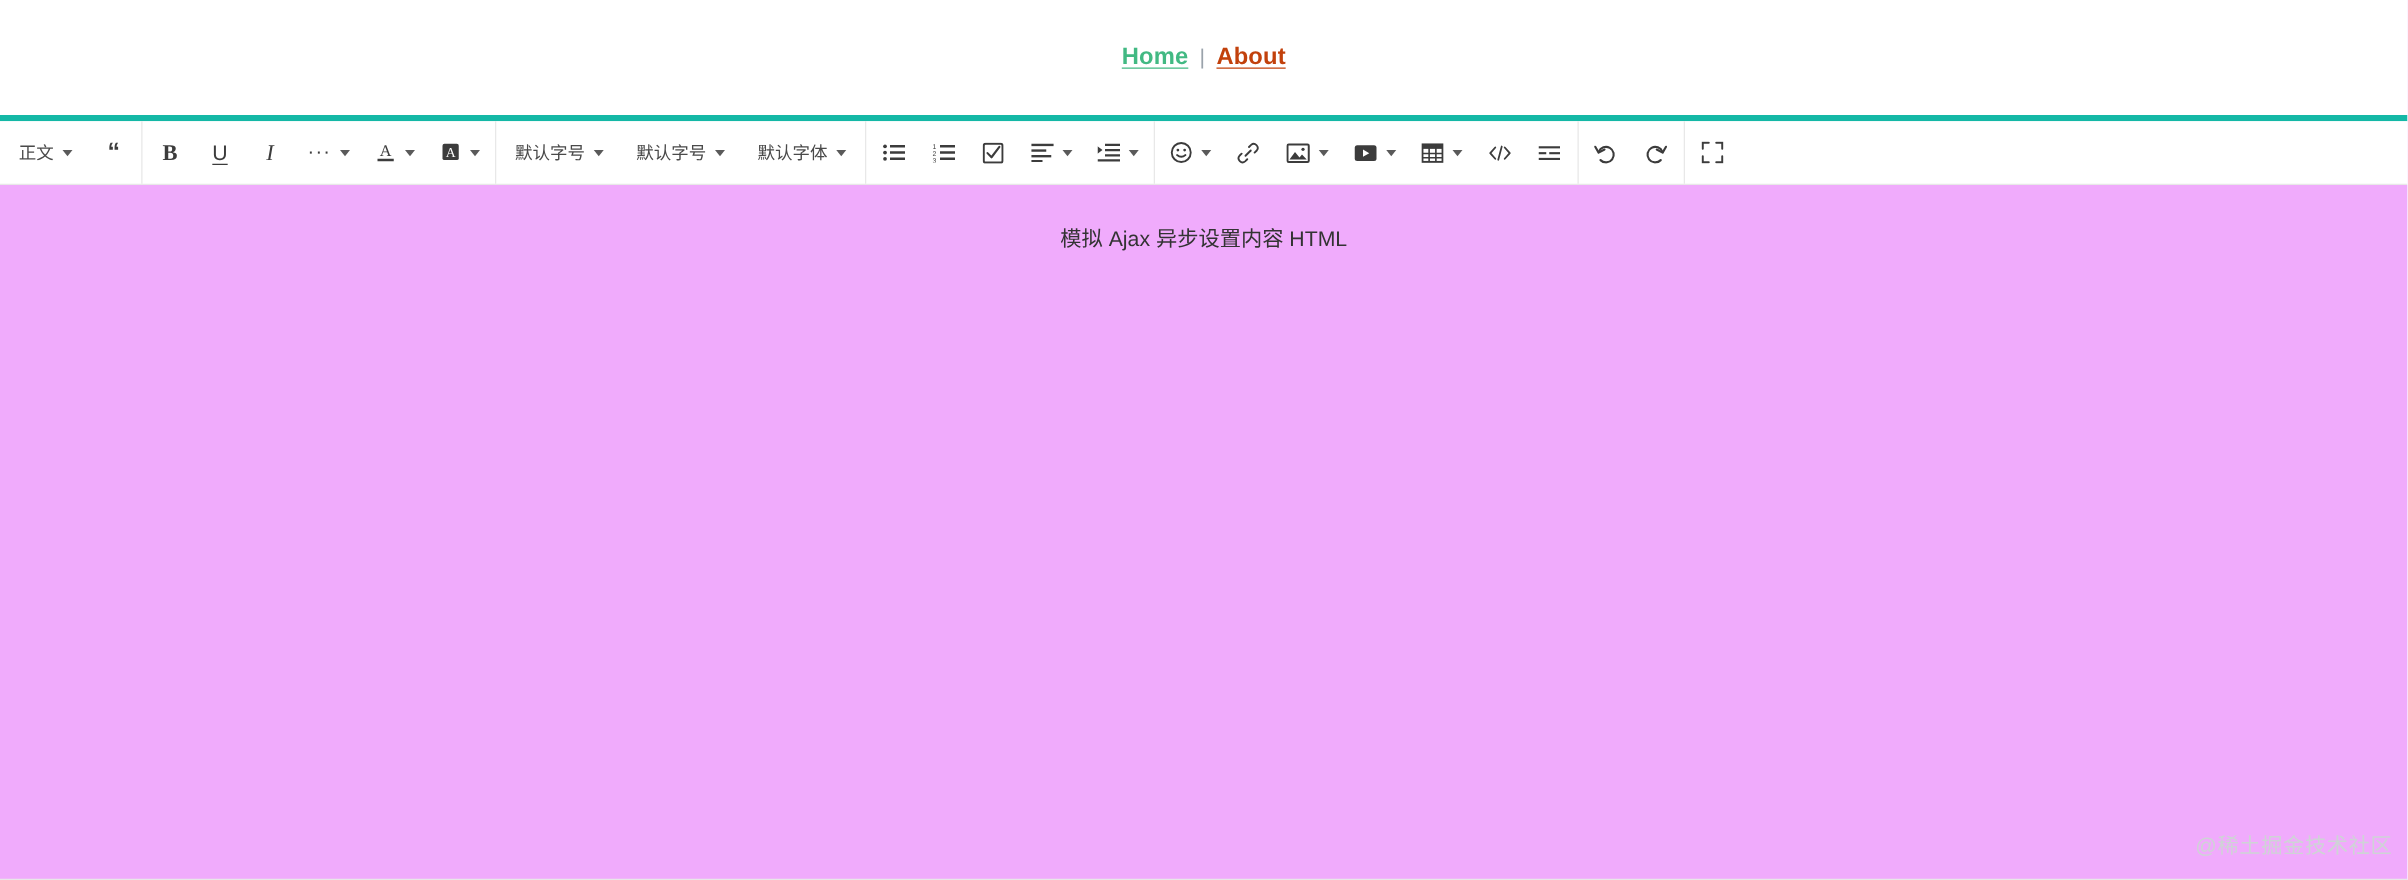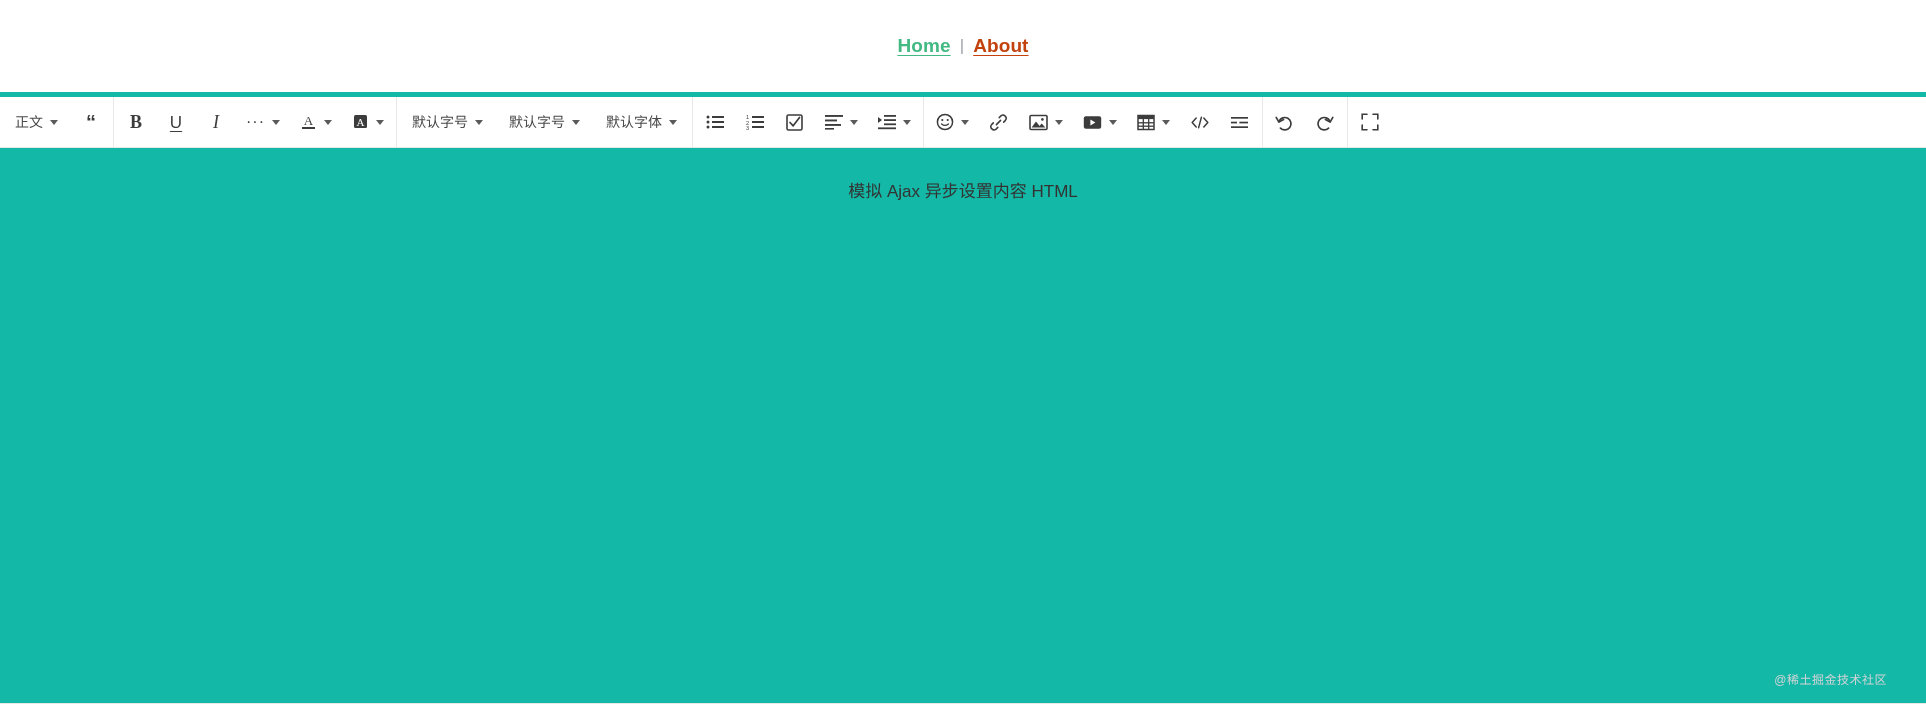--- a/index.html
+++ b/index.html
@@ -129,38 +129,38 @@
   .ico-italic { font-style: italic; font-family: "Liberation Serif", serif; font-size: 18px; }
   .ico-quote { font-size: 20px; font-weight: 700; line-height: 0.6; }
   .ico-dots { font-size: 16px; letter-spacing: 1px; line-height: .8; }
 
   
   .content {
     flex: 1 1 auto;
     padding: 30px 20px 20px 20px;
     overflow: hidden;
     position: relative;
-    background: #14b8a6;
+    background: #f0abfc;
     border-bottom: 1px solid #e8e8e8;
   }
   .content-text {
     text-align: center;
     font-size: 17px;
     color: #333333;
     line-height: 1.6;
     font-family: "Liberation Sans", "DejaVu Sans", sans-serif;
   }
 
   
   .watermark {
     position: absolute;
-    right: 39px;
+    right: 12px;
     bottom: 17px;
     color: #cfd3d6;
-    font-size: 12px;
+    font-size: 17px;
     letter-spacing: .5px;
     pointer-events: none;
   }
 </style>
 </head>
 <body>
 
 <div class="page">
 
   <div class="topbar">

